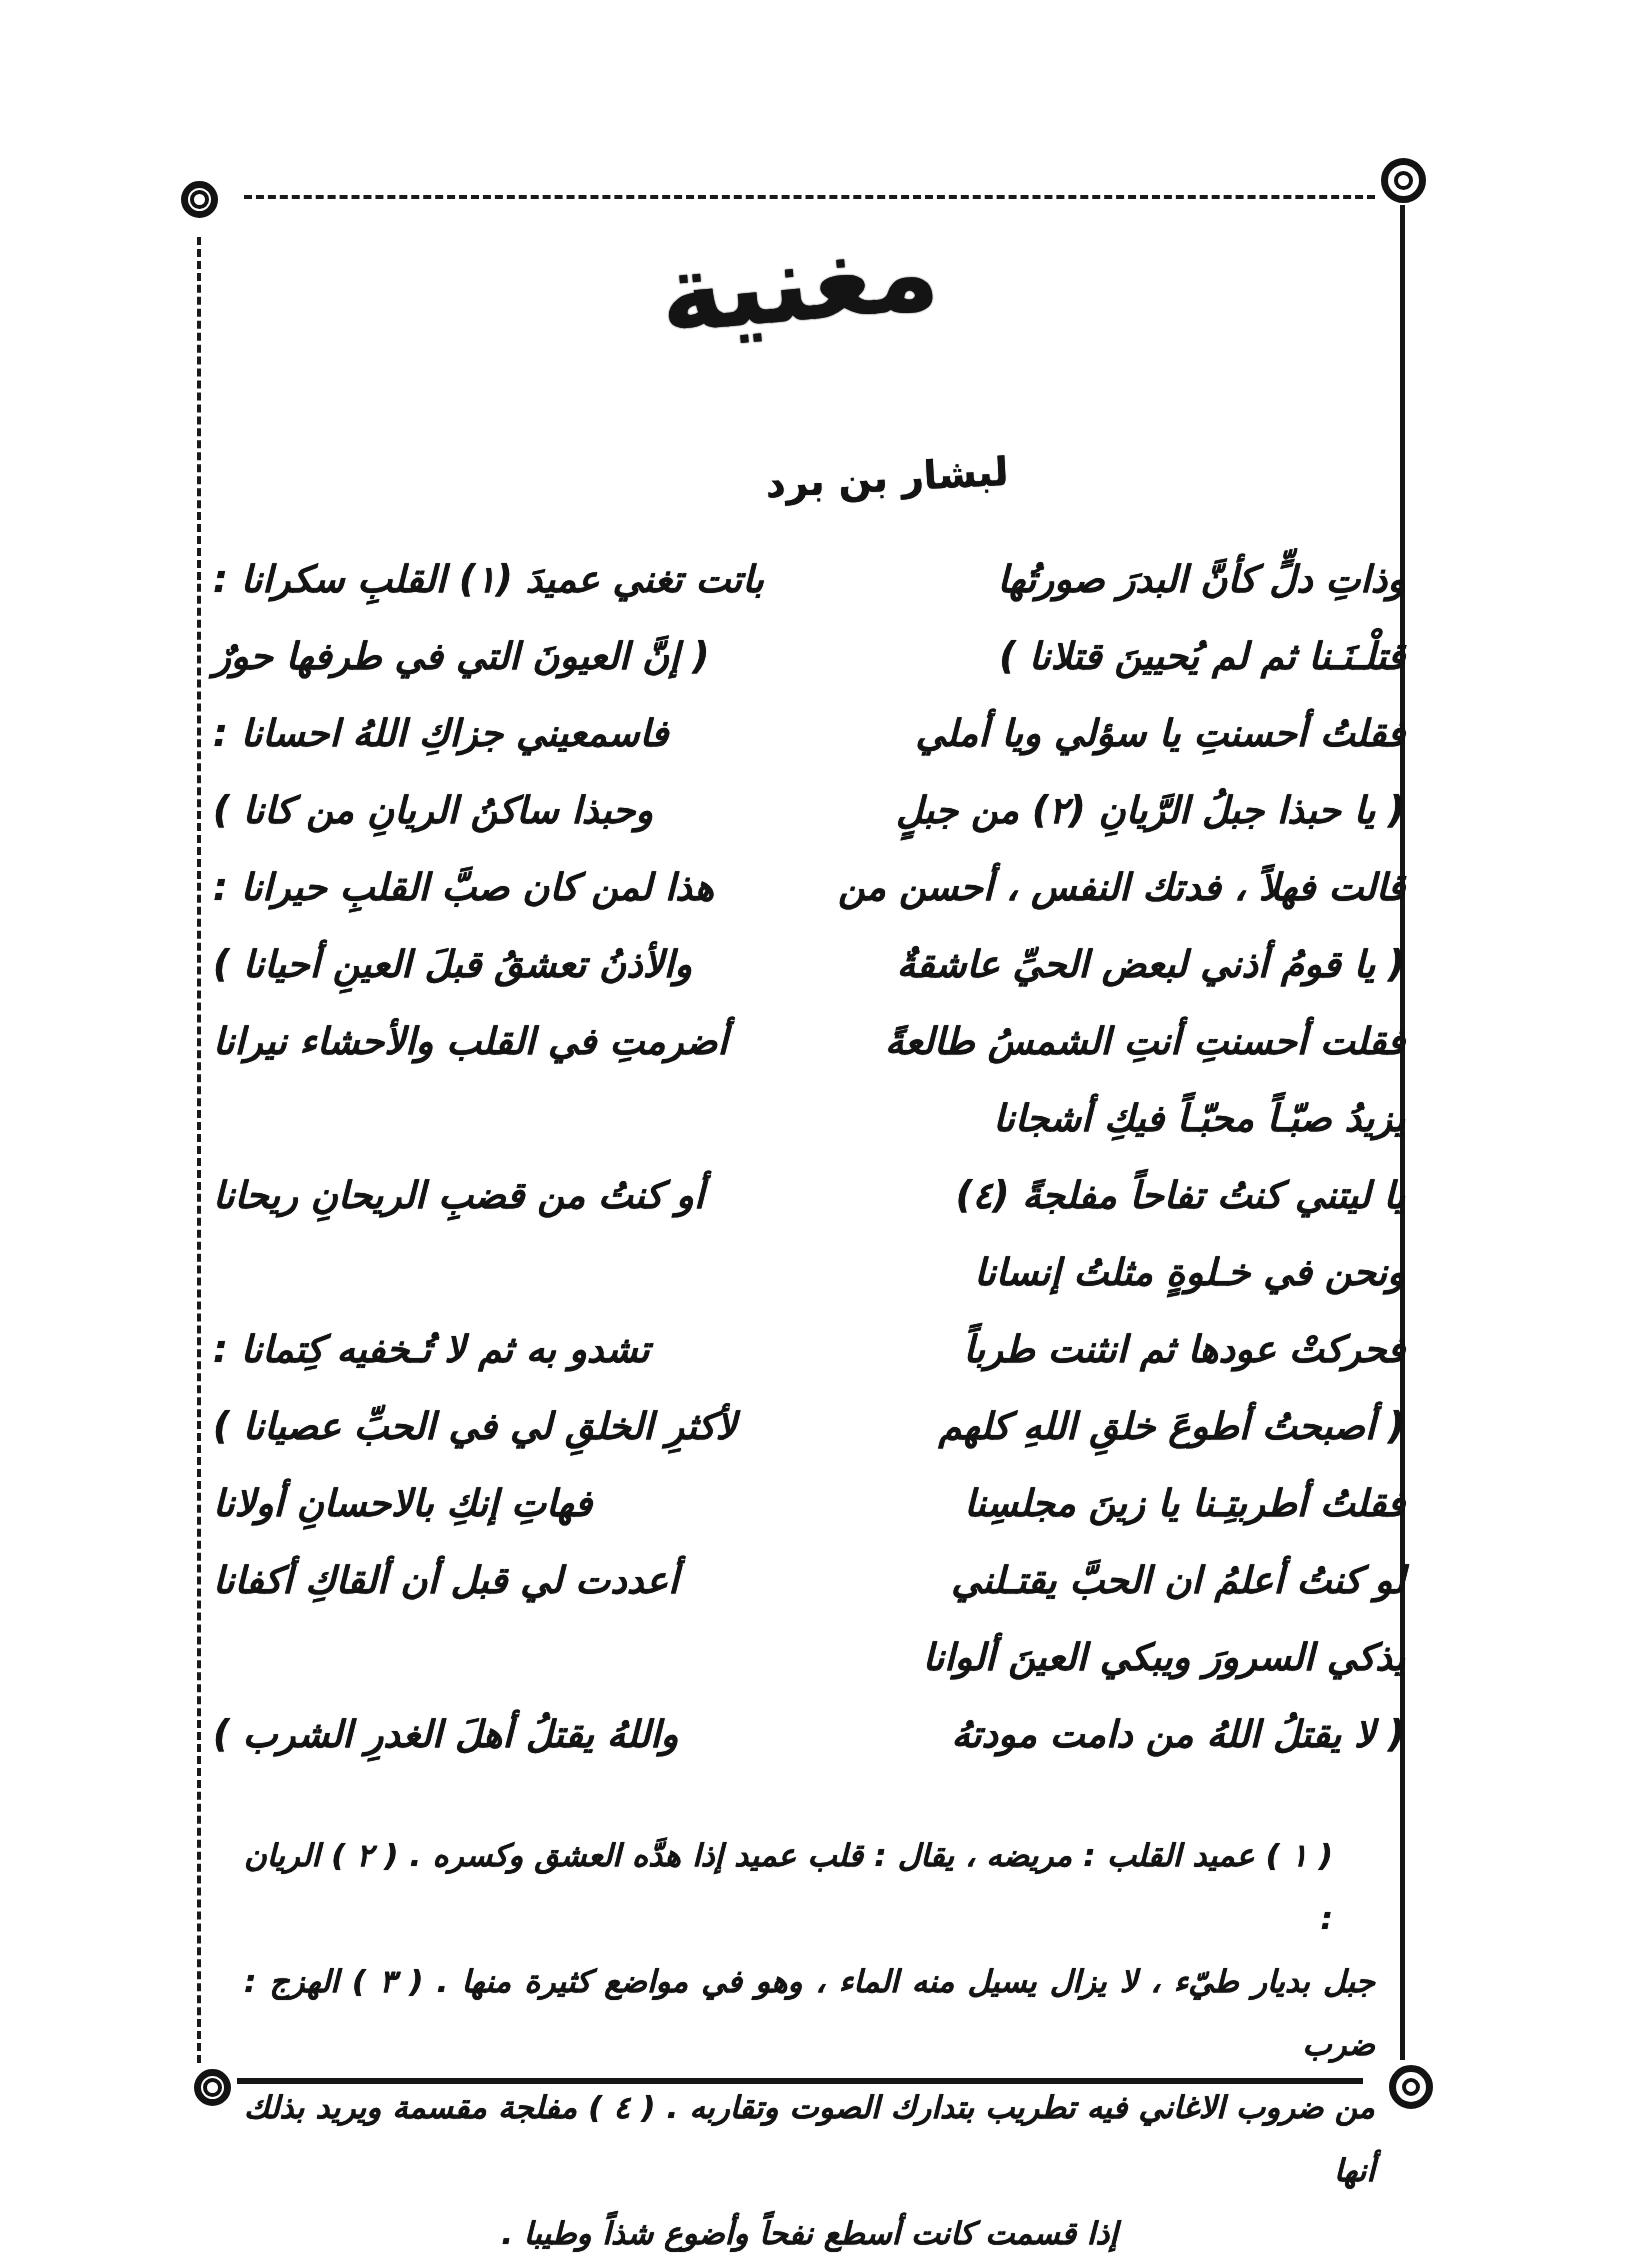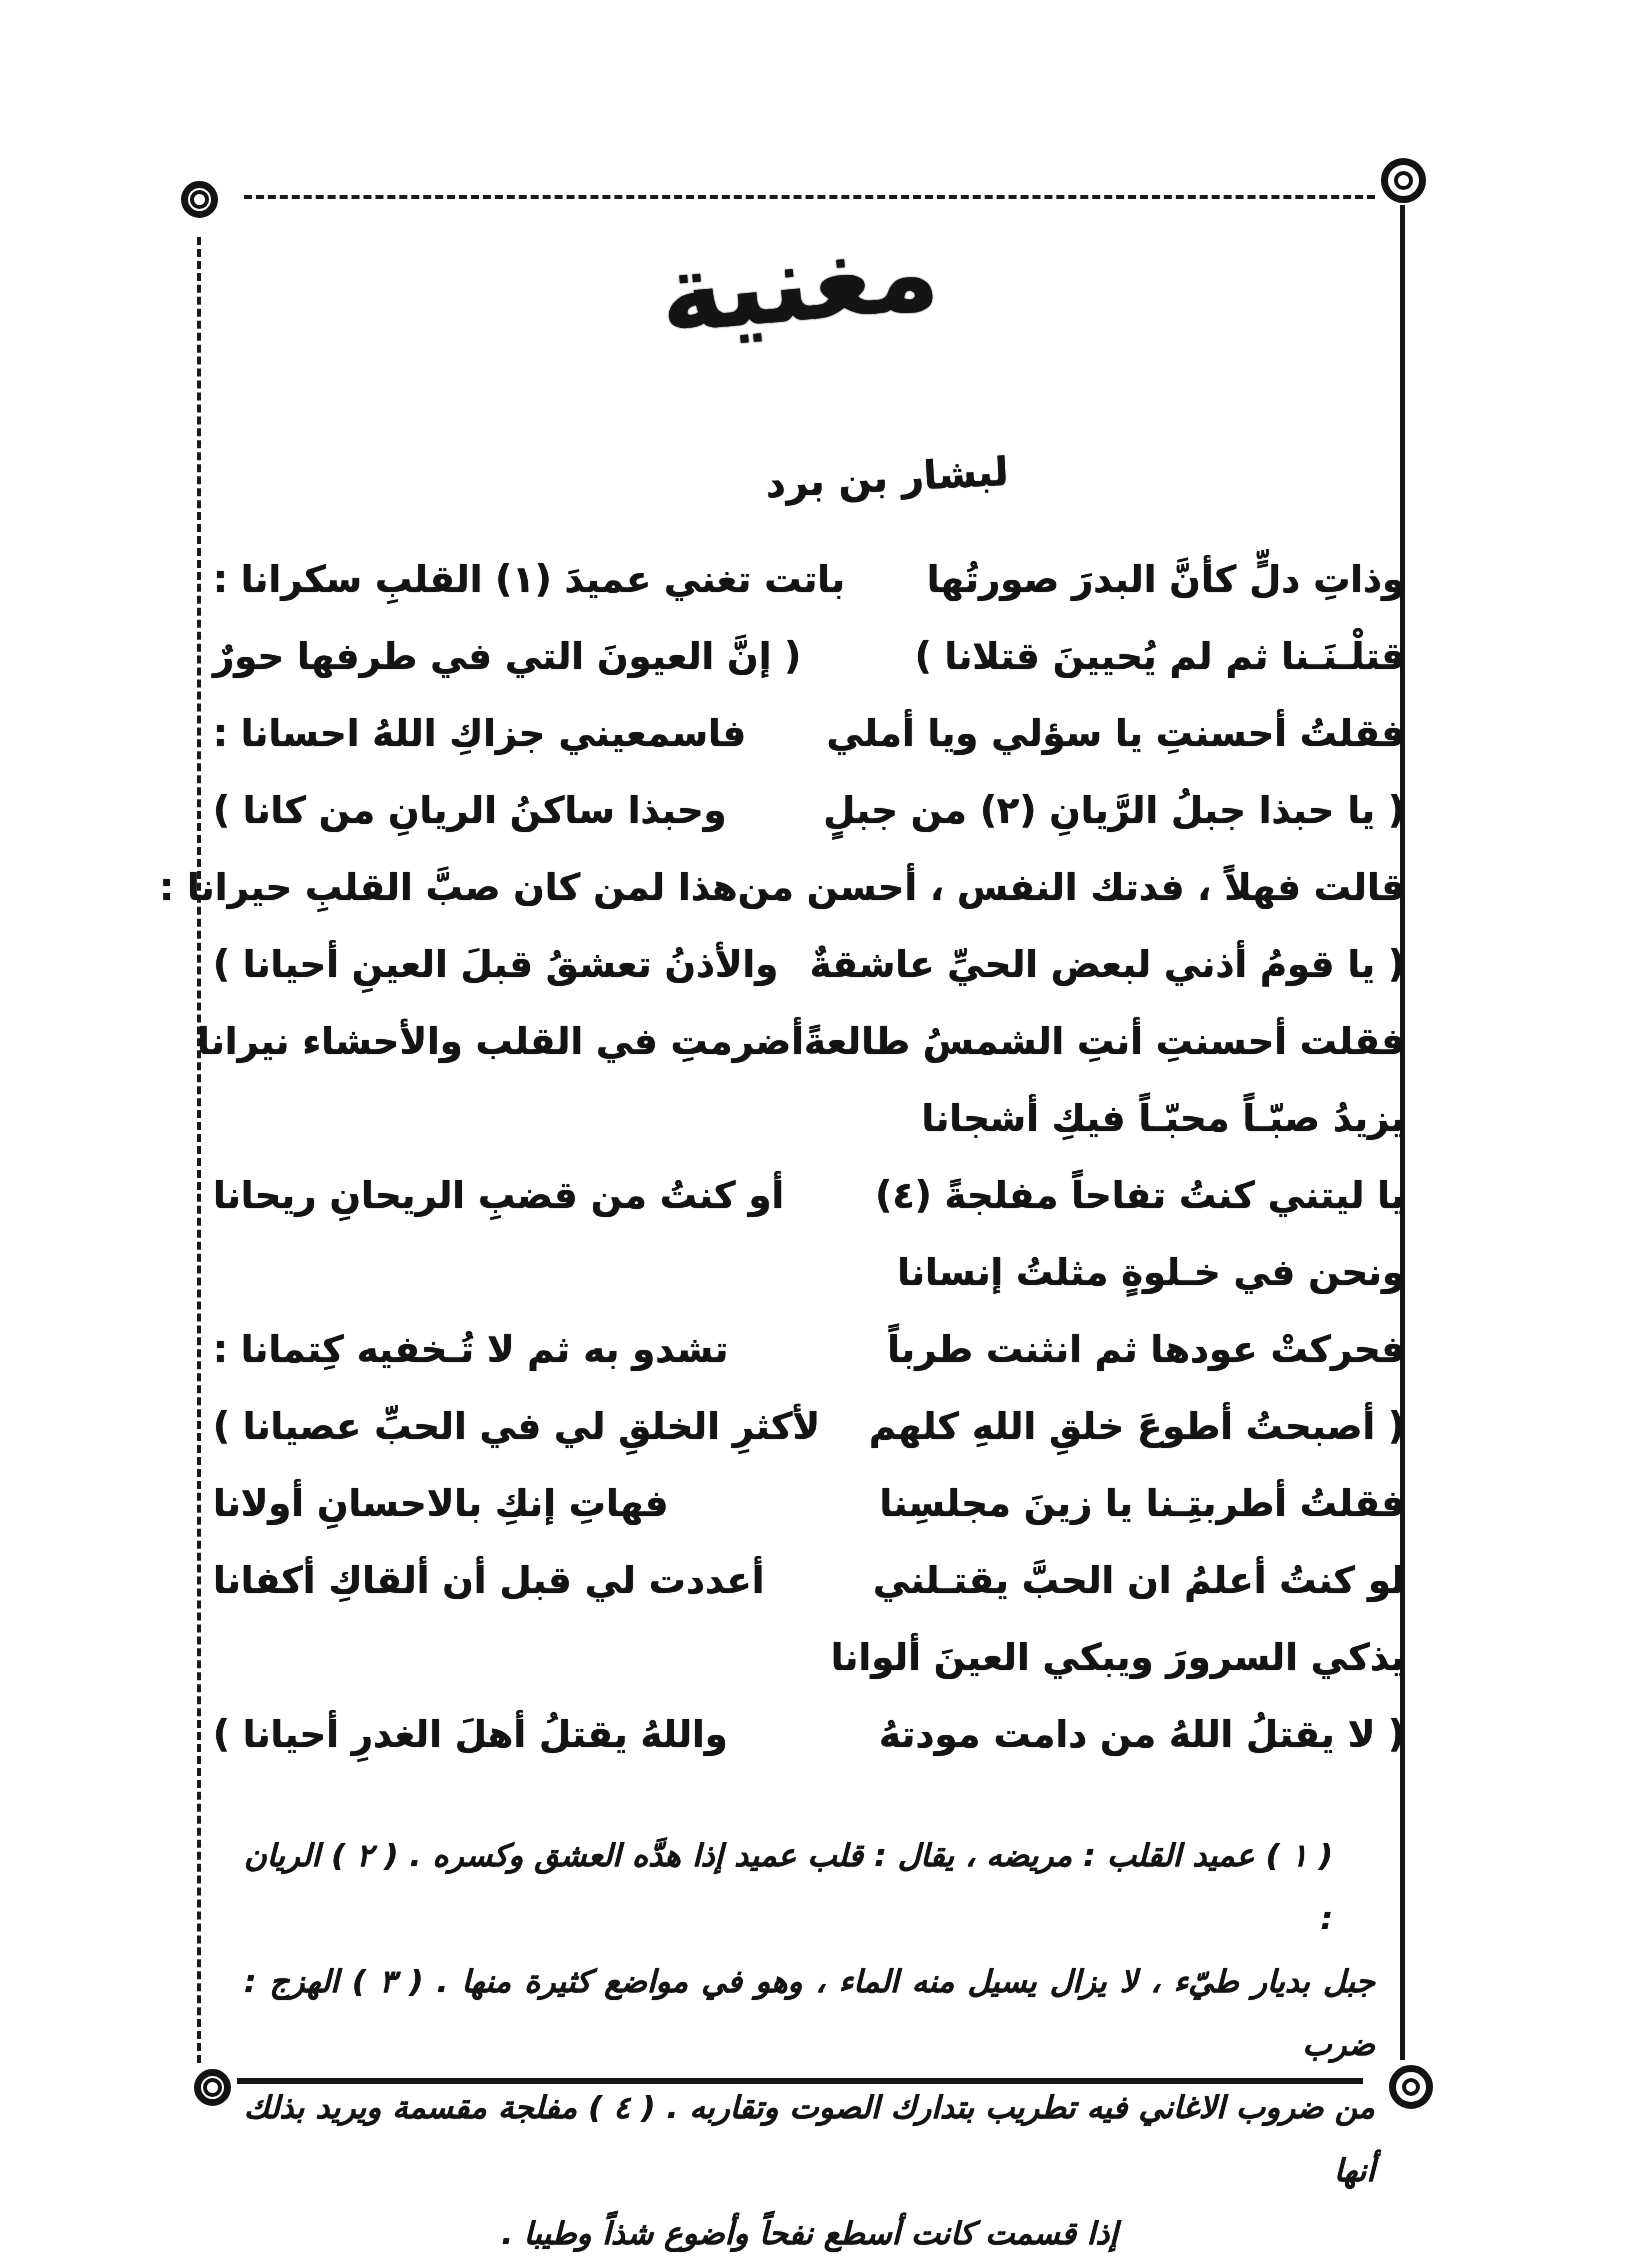--- a/index.html
+++ b/index.html
@@ -40,20 +40,21 @@
   .verses{
     position:absolute;left:213px;top:541px;width:1192px;
   }
   .verse-row{
     display:flex;justify-content:space-between;align-items:center;
     height:77px;
   }
   .hemi{
     font-size:37px;font-weight:700;white-space:nowrap;
     text-shadow:0 0 0.8px #000;
+    font-style:italic;
   }
   .hemi-right{text-align:center;}
   .hemi-left{text-align:left;}
   .footnotes{
     position:absolute;left:244px;top:1824px;width:1131px;
     font-size:31px;font-weight:700;line-height:63px;
     text-shadow:0 0 0.8px #000;
   }
   .footnote-line{text-align:justify;text-align-last:justify;font-style:italic;}
   .footnote-line.first{padding-right:42px;}
@@ -137,21 +138,21 @@
   </div>
   <div class="verse-row">
     <span class="hemi hemi-right">لو كنتُ أعلمُ ان الحبَّ يقتـلني</span>
     <span class="hemi hemi-left">أعددت لي قبل أن ألقاكِ أكفانا</span>
   </div>
   <div class="verse-row">
     <span class="hemi hemi-left">يذكي السرورَ ويبكي العينَ ألوانا</span>
   </div>
   <div class="verse-row">
     <span class="hemi hemi-right">( لا يقتلُ اللهُ من دامت مودتهُ</span>
-    <span class="hemi hemi-left">واللهُ يقتلُ أهلَ الغدرِ أحيانا )</span>
+    <span class="hemi hemi-left">واللهُ يقتلُ أهلَ الغدرِ الشرب )</span>
   </div>
 </div>
 
 <div class="footnotes rtl">
   <div class="footnote-line first">( ١ ) عميد القلب : مريضه ، يقال : قلب عميد إذا هدَّه العشق وكسره . ( ٢ ) الريان :</div>
   <div class="footnote-line">جبل بديار طيّء ، لا يزال يسيل منه الماء ، وهو في مواضع كثيرة منها . ( ٣ ) الهزج : ضرب</div>
   <div class="footnote-line">من ضروب الاغاني فيه تطريب بتدارك الصوت وتقاربه . ( ٤ ) مفلجة مقسمة ويريد بذلك أنها</div>
   <div class="footnote-line last">إذا قسمت كانت أسطع نفحاً وأضوع شذاً وطيبا .</div>
 </div>
 

